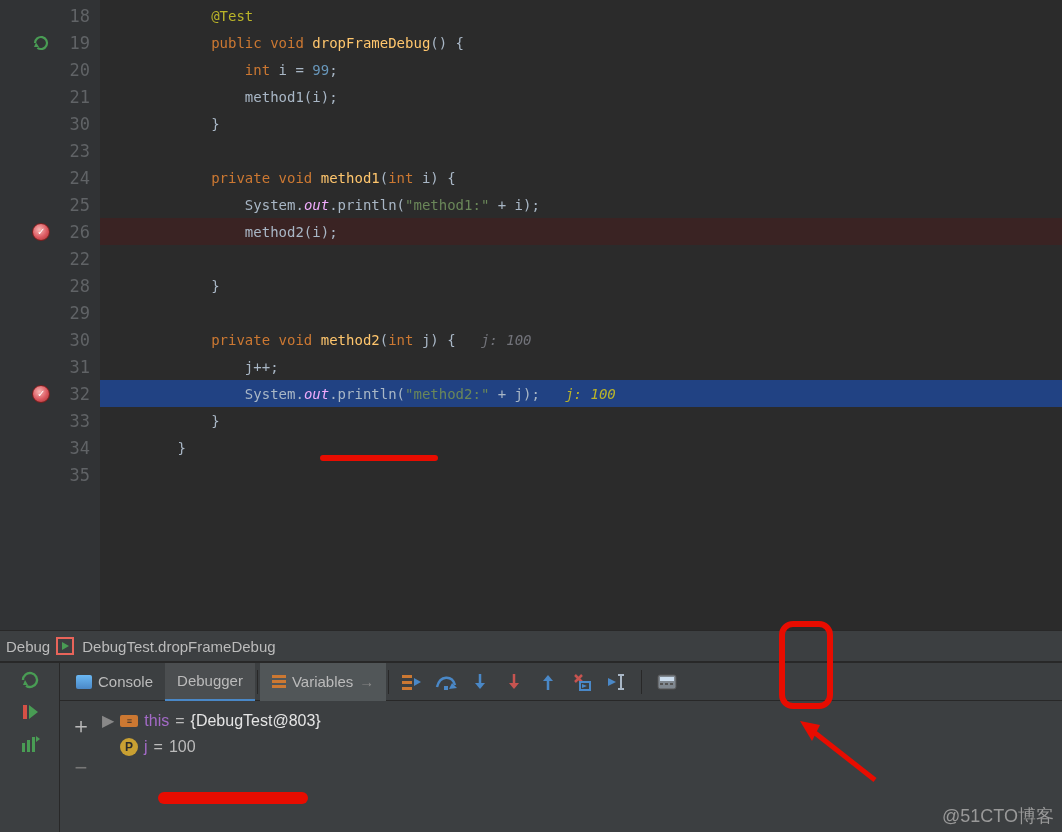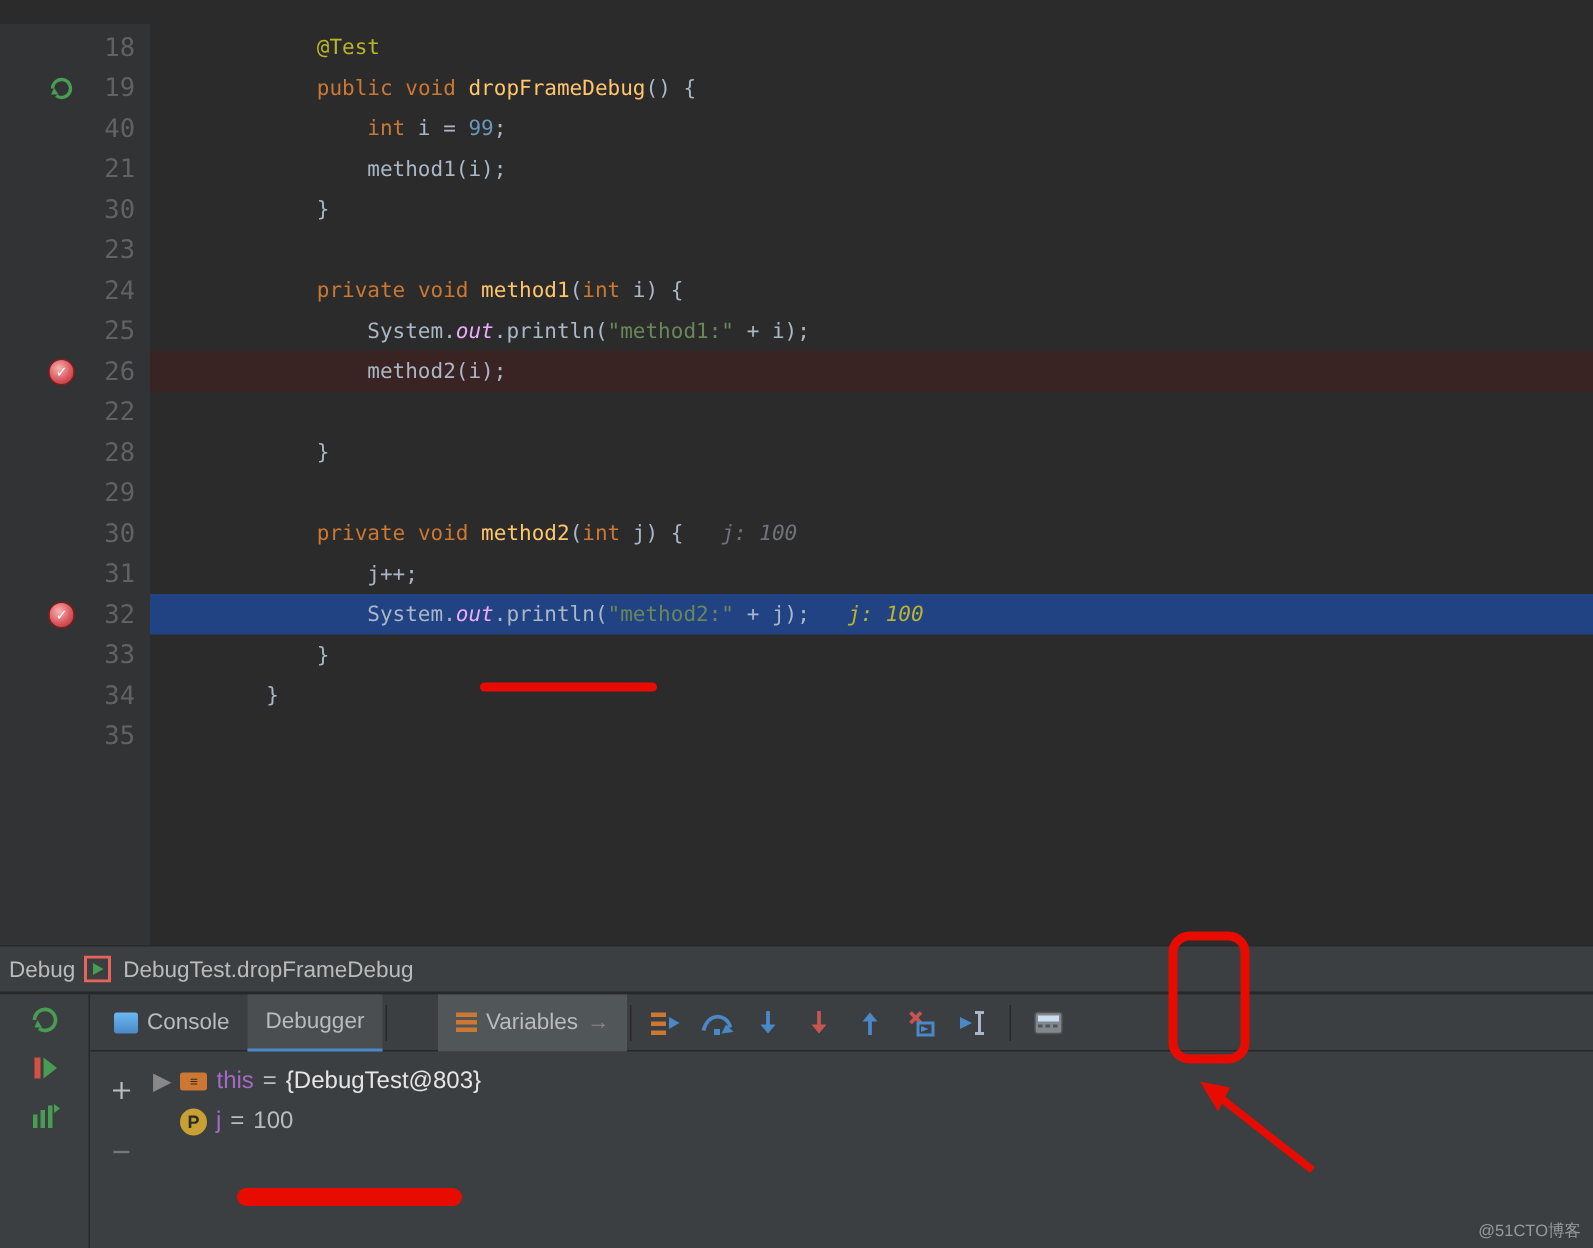--- a/index.html
+++ b/index.html
@@ -13,21 +13,20 @@
     overflow: hidden;
     display: flex;
     flex-direction: column;
     position: relative;
   }
   .editor {
     display: flex;
     flex: 1;
     overflow: hidden;
     background: #2b2b2b;
-    margin-top: 16px;
   }
   .gutter {
     width: 100px;
     background: #313335;
     padding-top: 2px;
     user-select: none;
   }
   .gutter-row {
     height: 27px;
     display: flex;
@@ -91,21 +90,21 @@
     display:flex; flex-direction:column; align-items:center; padding-top:6px; gap:10px;
   }
   .dbg-left .btn { width:22px; height:22px; display:flex; align-items:center; justify-content:center; cursor:pointer; color:#a9b7c6; }
   .dbg-main { flex:1; display:flex; flex-direction:column; }
   .dbg-toolbar {
     height:38px; display:flex; align-items:center; border-bottom:1px solid #282828;
     font-family: sans-serif; font-size:15px; color:#bbbbbb; padding-left:4px;
   }
   .tab { height:38px; display:flex; align-items:center; padding:0 12px; gap:6px; cursor:pointer; }
   .tab.active { background:#4b4e50; border-bottom:2px solid #4a88c7; }
-  .tab.active2 { background:#515658;margin-left:32px; }
+  .tab.active2 { background:#515658; }
   .sep-v { width:1px; height:24px; background:#282828; margin:0 2px; }
   .tool-icons { display:flex; align-items:center; gap:12px; padding:0 10px; }
   .tool-ico { width:22px; height:22px; display:flex; align-items:center; justify-content:center; cursor:pointer; color:#a9b7c6; }
   .dbg-vars {
     flex:1; display:flex; padding:10px 8px; gap:8px; font-family: sans-serif; font-size:16px;
     color:#bbb;
   }
   .vars-tree-ctl { display:flex; flex-direction:column; gap:14px; align-items:center; width:26px; }
   .vars-lines { display:flex; flex-direction:column; gap:8px; }
   .vars-line { display:flex; align-items:center; gap:6px; white-space: nowrap; }
@@ -128,21 +127,21 @@
     width:54px; height:88px; left:779px; top:621px; z-index:10;
   }
   .red-arrow {
     position:absolute; left:790px; top:715px; width:90px; height:70px; z-index:10; pointer-events:none;
   }
   .red-under2 {
     position:absolute; left:158px; top:792px; width:150px; height:12px;
     border-radius:6px; background:#e80c00; z-index:10;
   }
   .watermark {
-    position:absolute; right:8px; bottom:4px; color:#999; font-size:11px; font-family:sans-serif;
+    position:absolute; right:8px; bottom:4px; color:#999; font-size:18px; font-family:sans-serif;
   }
   .ico-console { width:16px; height:14px; background:linear-gradient(#6bb8f3,#4a88c7); border-radius:2px; display:inline-block; }
   .ico-vars { display:inline-flex; flex-direction:column; gap:2px; }
   .ico-vars span { width:14px; height:3px; background:#cc7832; display:block; }
 </style>
 </head>
 <body>
 
 <div class="editor">
   <div class="gutter" id="gutter">
@@ -152,21 +151,21 @@
       <div class="gutter-row">
         <span class="gutter-num">19</span>
         <span class="gutter-icon run-icon">
           <svg width="18" height="18" viewBox="0 0 18 18">
             <path d="M3 9a6 6 0 1 1 2.4 4.8" stroke="#499c54" stroke-width="2.2" fill="none"></path>
             <polygon points="2,13 7,13 4,8.5" fill="#499c54"></polygon>
           </svg>
         </span>
       </div>
       <div class="gutter-row">
-        <span class="gutter-num">40</span>
+        <span class="gutter-num">20</span>
       </div>
       <div class="gutter-row">
         <span class="gutter-num">21</span>
       </div>
       <div class="gutter-row">
         <span class="gutter-num">30</span>
       </div>
       <div class="gutter-row">
         <span class="gutter-num">23</span>
       </div>

